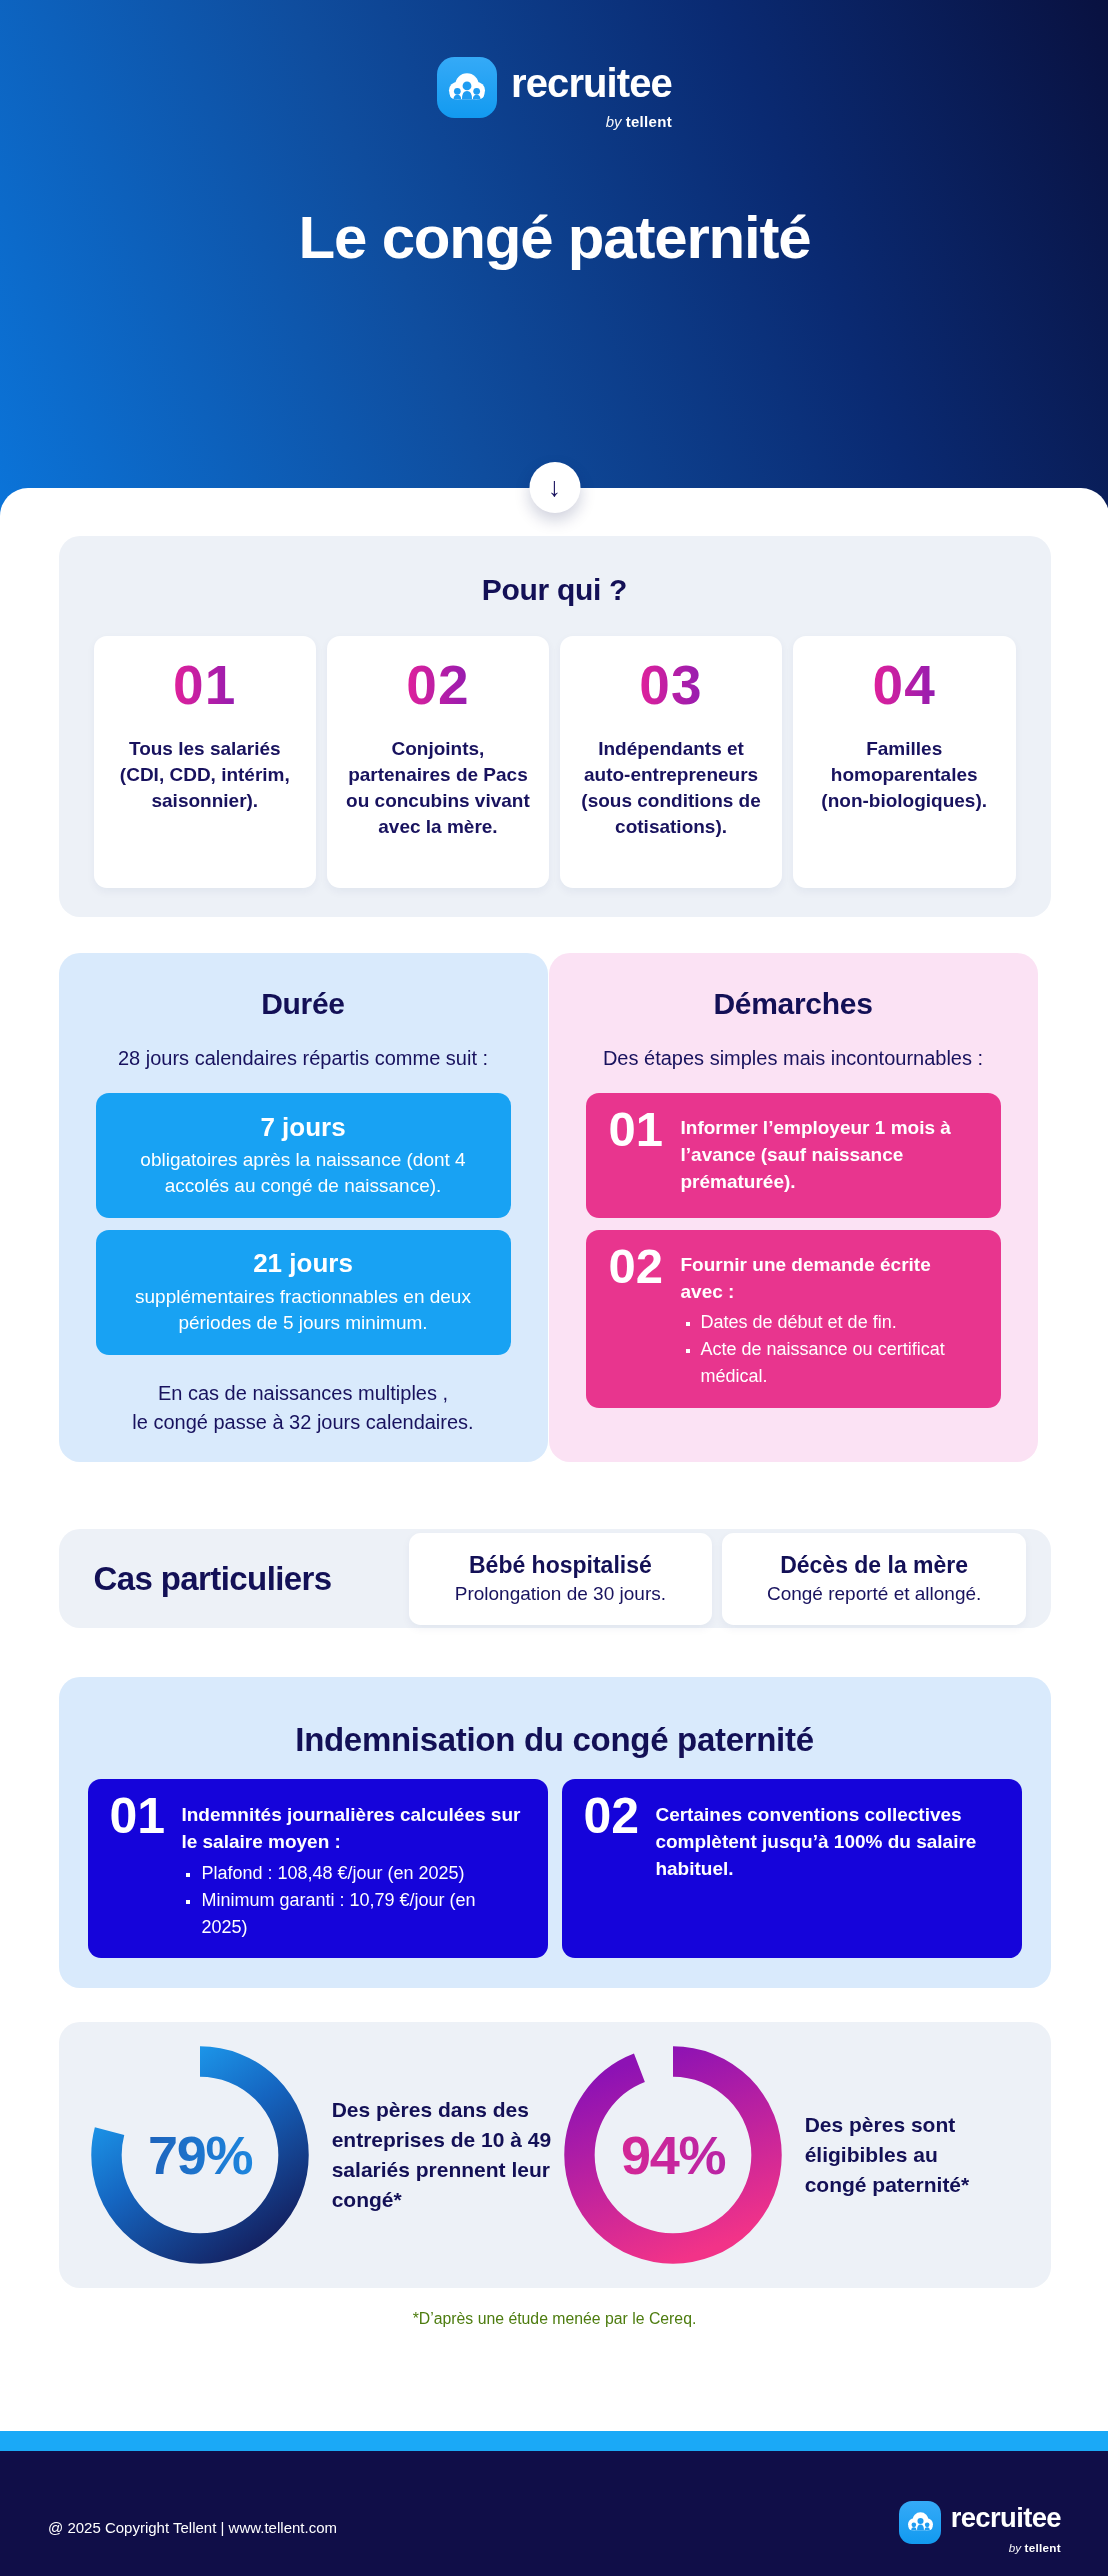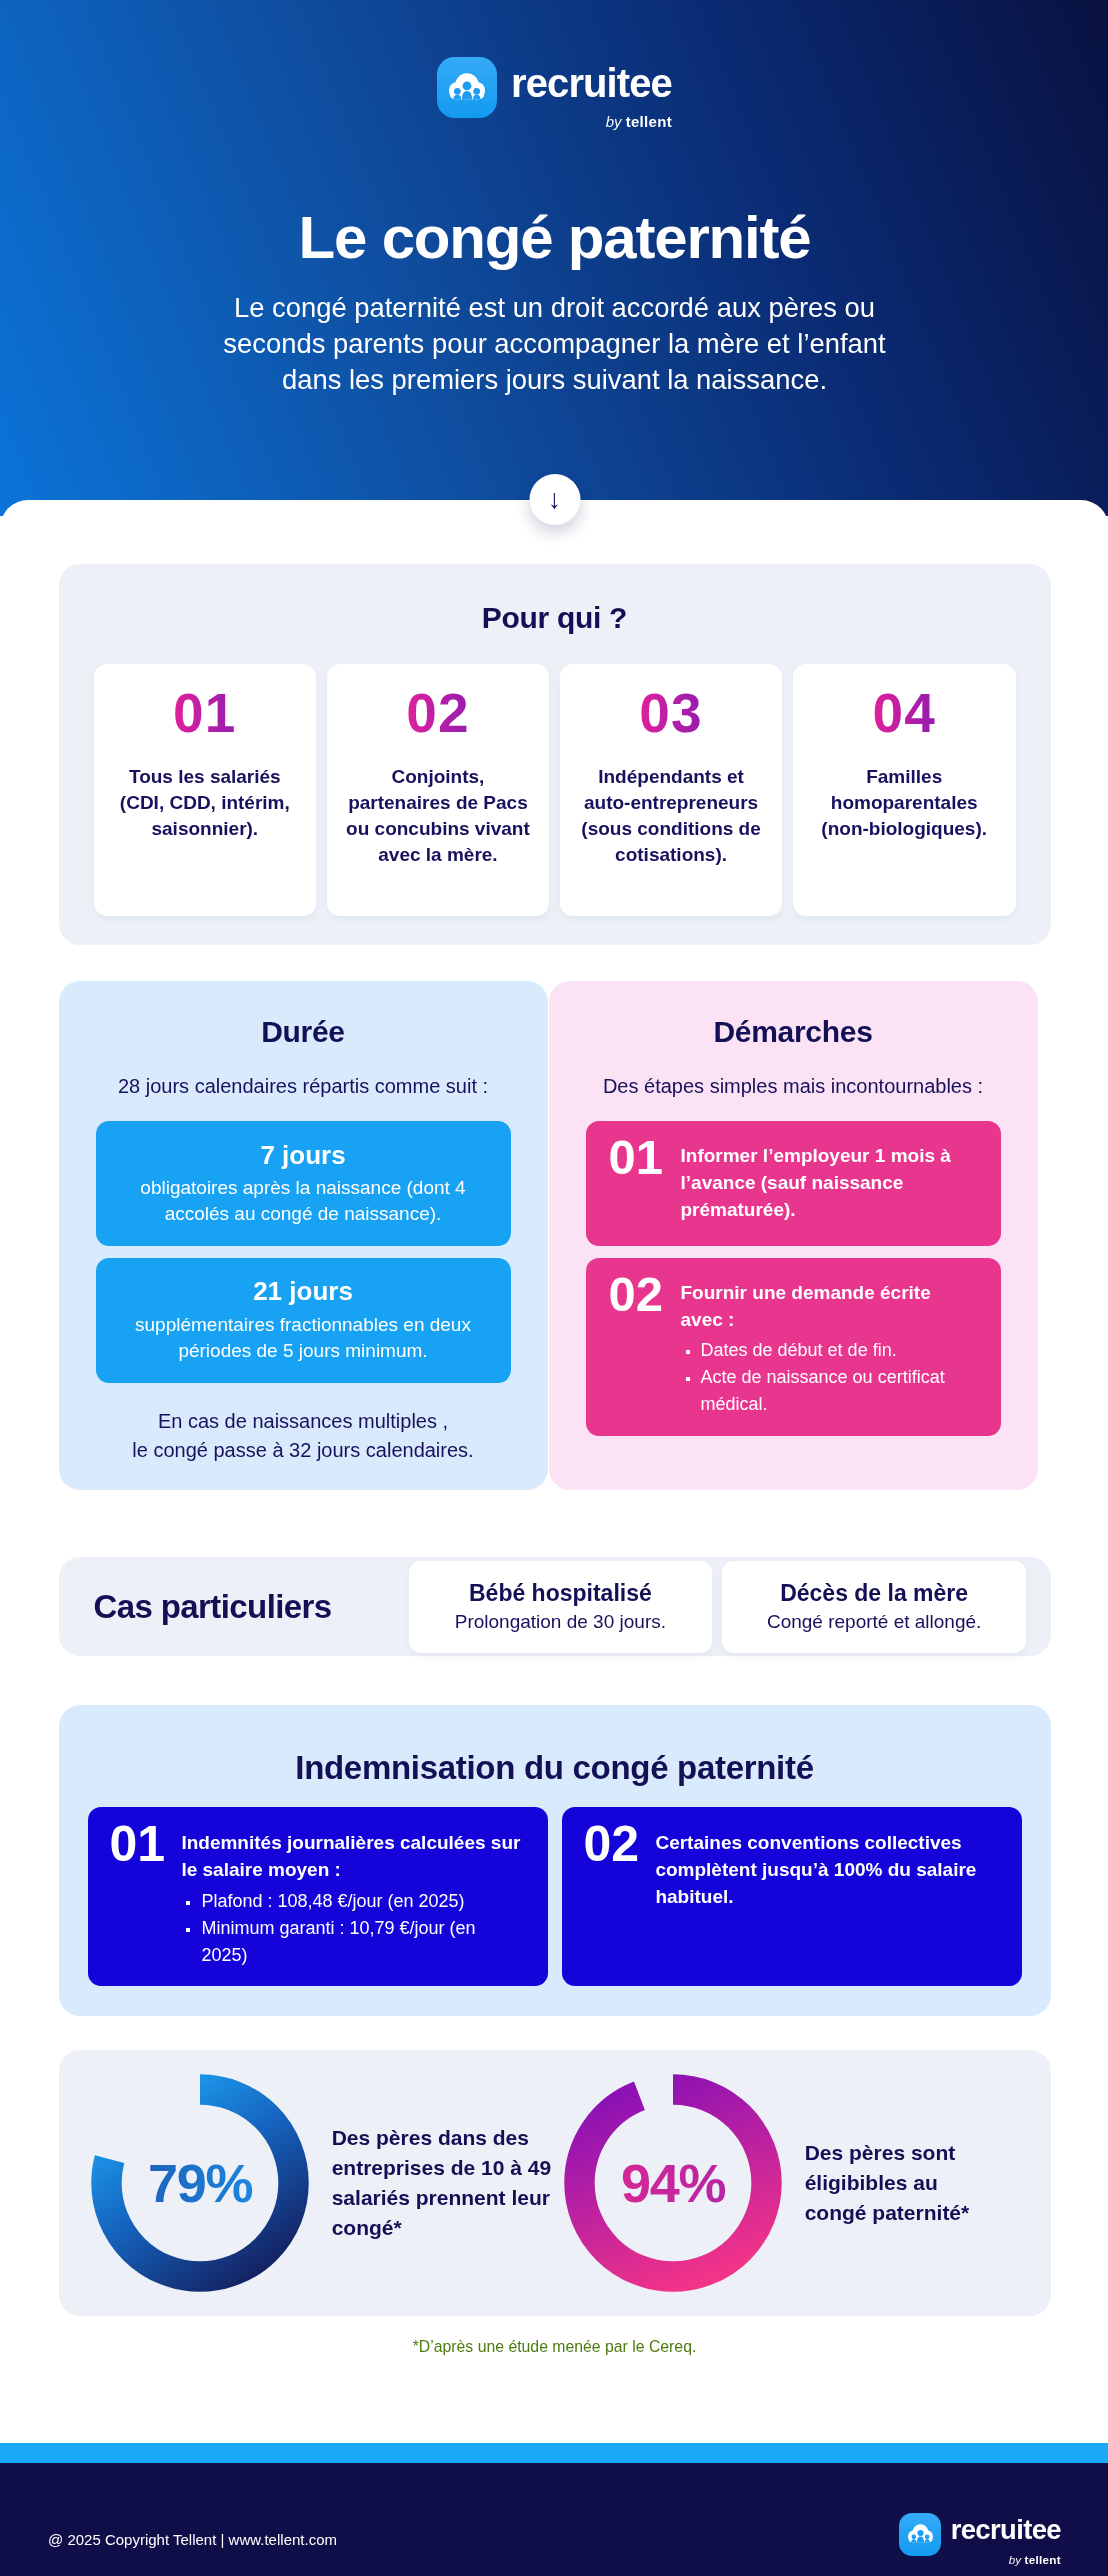--- a/index.html
+++ b/index.html
@@ -34,21 +34,21 @@
     position:relative;margin-top:-28px;height:1943px;box-sizing:border-box;
     background:#ffffff;border-radius:28px 28px 0 0;
   }
   .arrow-circle{
     position:absolute;top:-26px;left:50%;transform:translateX(-50%);
     width:51px;height:51px;border-radius:50%;background:#fff;
     box-shadow:0 7px 16.3px rgba(8,20,80,.20);
     display:flex;align-items:center;justify-content:center;
     font-size:27px;font-weight:700;color:#18125e;
   }
-  .container{width:992px;margin:12px auto;padding-top:64px;}
+  .container{width:992px;margin:0 auto;padding-top:48px;}
   .section{border-radius:21px;box-sizing:border-box;}
   .sec-gray{background:#edf1f7;}
   .sec-lightblue{background:#d9eafc;}
   .sec-lightpink{background:#fbe2f4;}
   
   .pour-qui{height:381px;padding:0 35px;}
   .sec-title{font-size:30px;font-weight:700;color:#131056;text-align:center;letter-spacing:-0.3px;}
   .pq-title{padding-top:37px;}
   .pq-cards{display:flex;gap:10.5px;margin-top:29px;}
   .pq-card{
@@ -153,25 +153,20 @@
             <path d="M64 77 Q64 66 73 66 Q82 66 82 77 Z"></path>
           </g>
         </svg>
       </div>
       <div class="logo-textcol">
         <div class="logo-name">recruitee</div>
         <div class="logo-by"><span class="by">by</span>&nbsp;<b>tellent</b></div>
       </div>
     </div>
     <div class="hero-title">Le congé paternité</div>
-    <div class="hero-sub">
-      <span>Le congé paternité est un droit accordé aux pères ou</span><br>
-      <span>seconds parents pour accompagner la mère et l’enfant</span><br>
-      <span>dans les premiers jours suivant la naissance.</span>
-    </div>
   </div>
 </div>
 
 <div class="white-panel">
   <div class="arrow-circle">
     <span>↓</span>
   </div>
 
   <div class="container">
 

